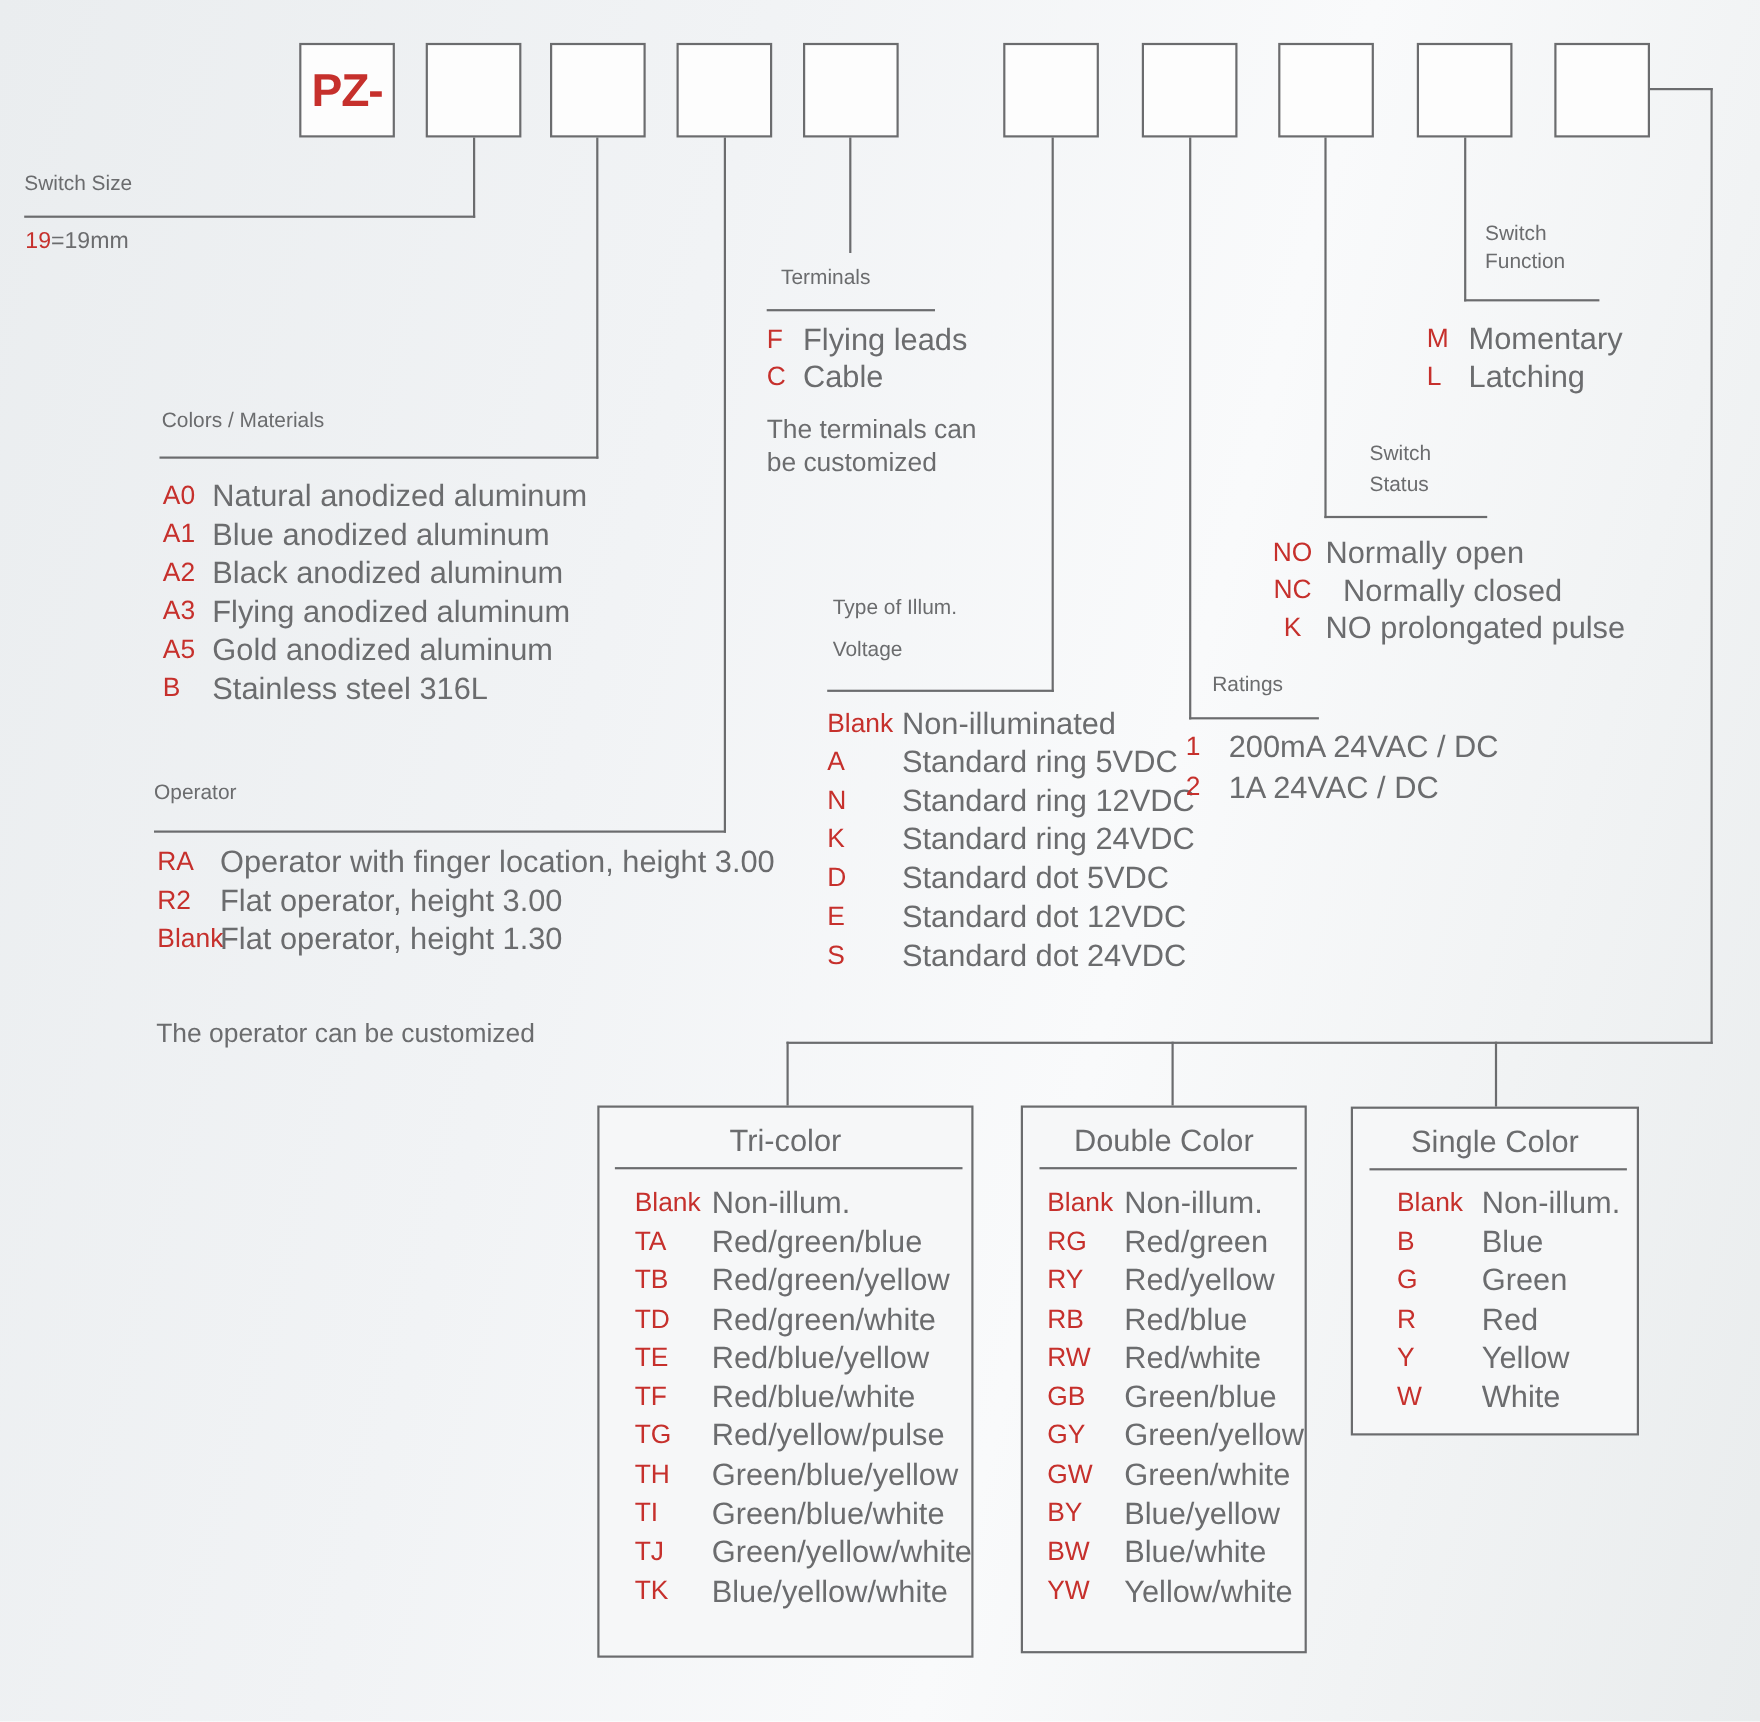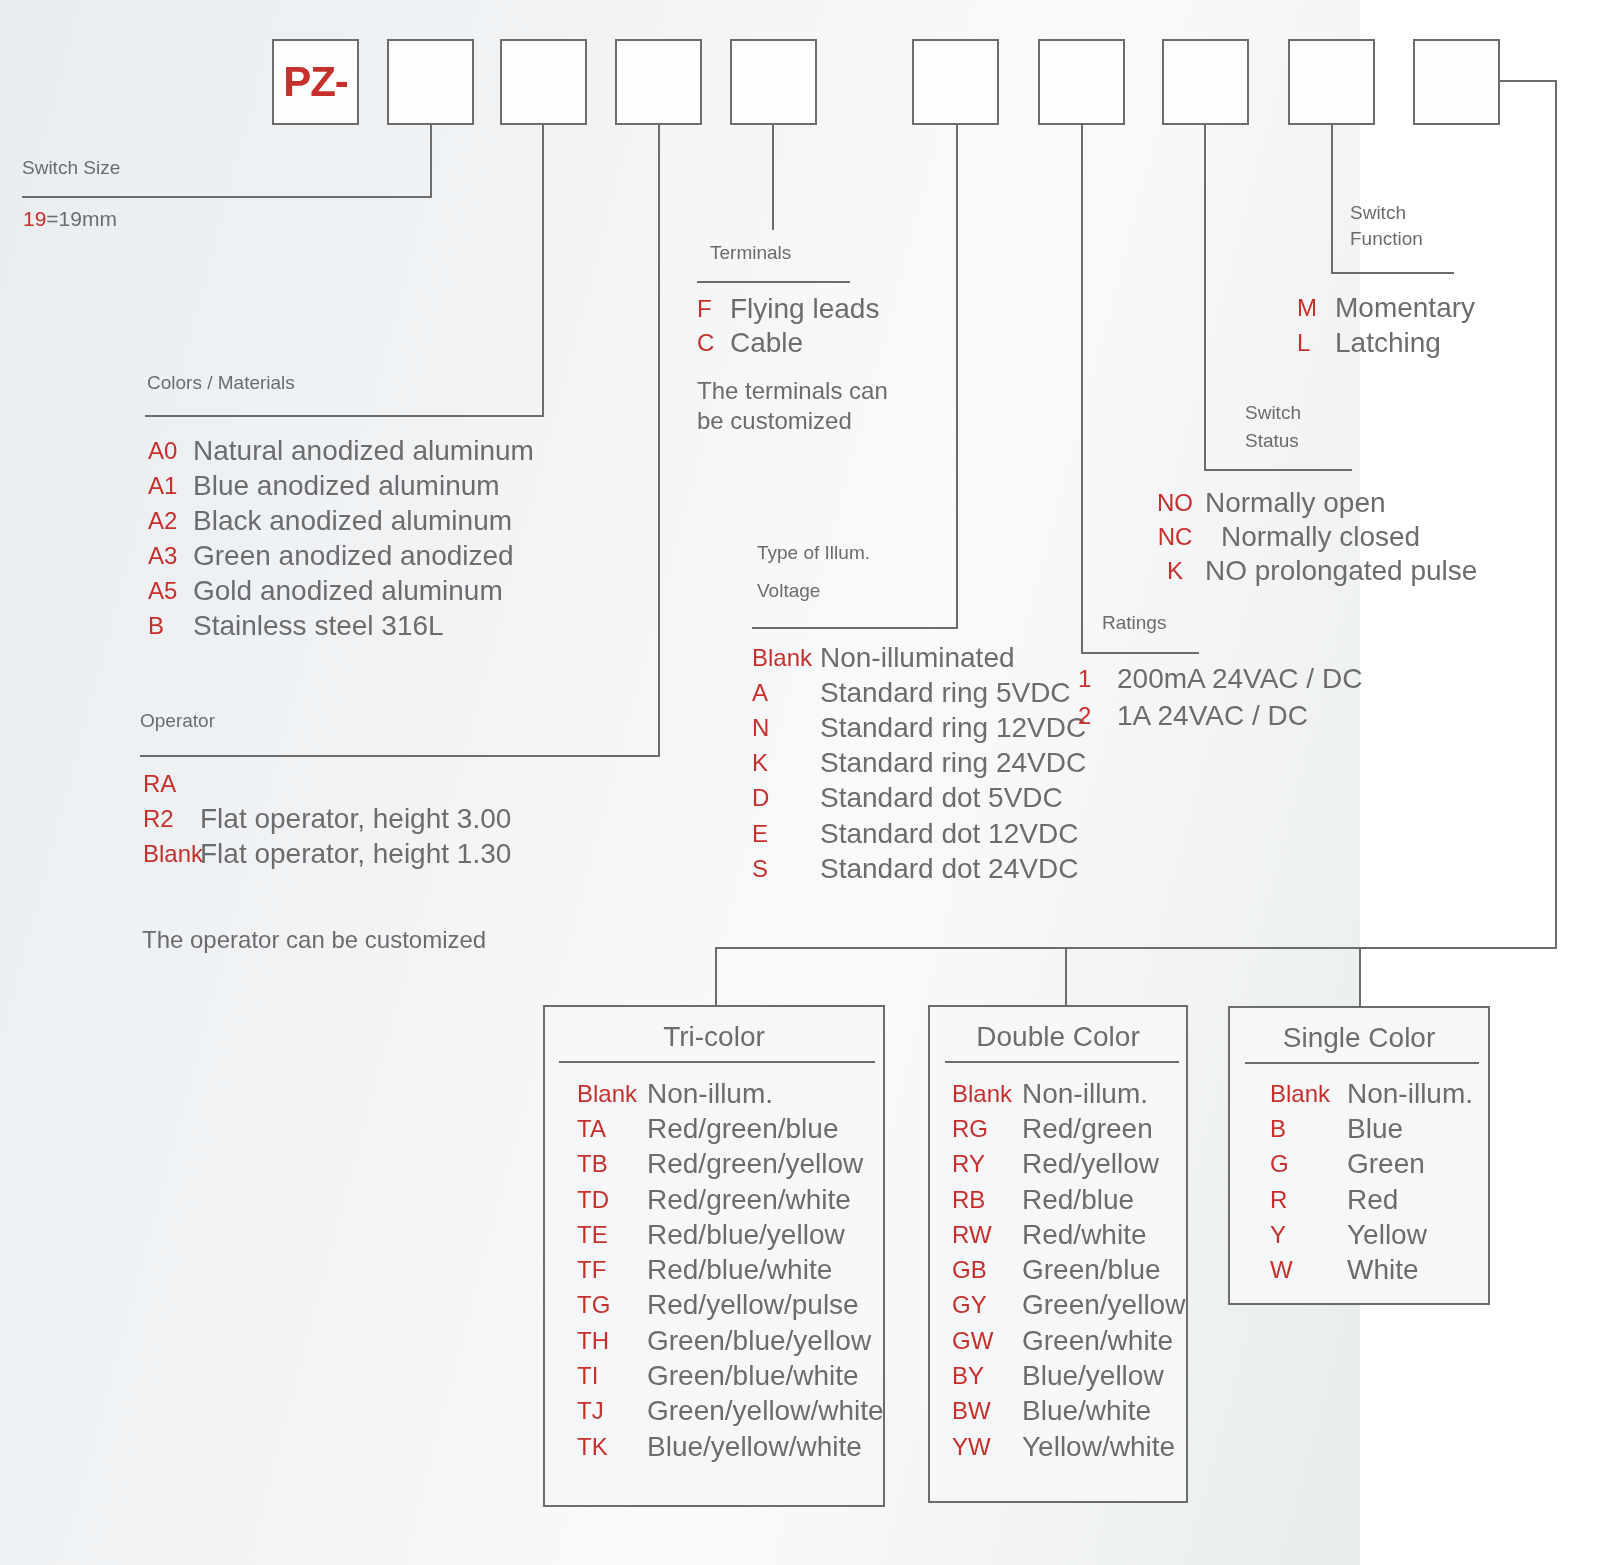--- a/index.html
+++ b/index.html
@@ -3,21 +3,21 @@
 <meta charset="utf-8">
 <style>
   html,body{margin:0;padding:0;}
   body{
     width:1600px;height:1565px;
     font-family:"Liberation Sans","DejaVu Sans",sans-serif;
     color:#6b6c6e;
     overflow:hidden;
   }
   #canvas{
-    position:relative;width:1360px;height:1565px;
+    position:relative;width:1600px;height:1565px;
     background:linear-gradient(105deg,#eaedef 0%,#f1f3f5 35%,#f9fafb 62%,#e9eced 100%);
   }
   .line{position:absolute;background:#6b6c6e;}
   .cbox{
     position:absolute;top:39px;width:87px;height:86px;
     background:#fdfdfd;border:2px solid #6b6c6e;box-sizing:border-box;
     display:flex;align-items:center;justify-content:center;
   }
   .prefix{
     font-size:42px;font-weight:bold;color:#c6302c;letter-spacing:-1px;
@@ -103,36 +103,37 @@
     <div class="row">
         <span class="code">A1</span>
         <span class="desc">Blue anodized aluminum</span>
       </div>
     <div class="row">
         <span class="code">A2</span>
         <span class="desc">Black anodized aluminum</span>
       </div>
     <div class="row">
         <span class="code">A3</span>
-        <span class="desc">Green anodized anodized</span>
+        <span class="desc">Flying anodized aluminum</span>
       </div>
     <div class="row">
         <span class="code">A5</span>
         <span class="desc">Gold anodized aluminum</span>
       </div>
     <div class="row">
         <span class="code">B</span>
         <span class="desc">Stainless steel 316L</span>
       </div>
   </div>
 
   <div class="t" style="left:140px;top:710px">Operator</div>
   <div class="rows" style="left:143px;top:766px;--rh:35px;--cw:57px">
     <div class="row">
         <span class="code">RA</span>
+        <span class="desc">Operator with finger location, height 3.00</span>
       </div>
     <div class="row">
         <span class="code">R2</span>
         <span class="desc">Flat operator, height 3.00</span>
       </div>
     <div class="row">
         <span class="code">Blank</span>
         <span class="desc">Flat operator, height 1.30</span>
       </div>
   </div>

